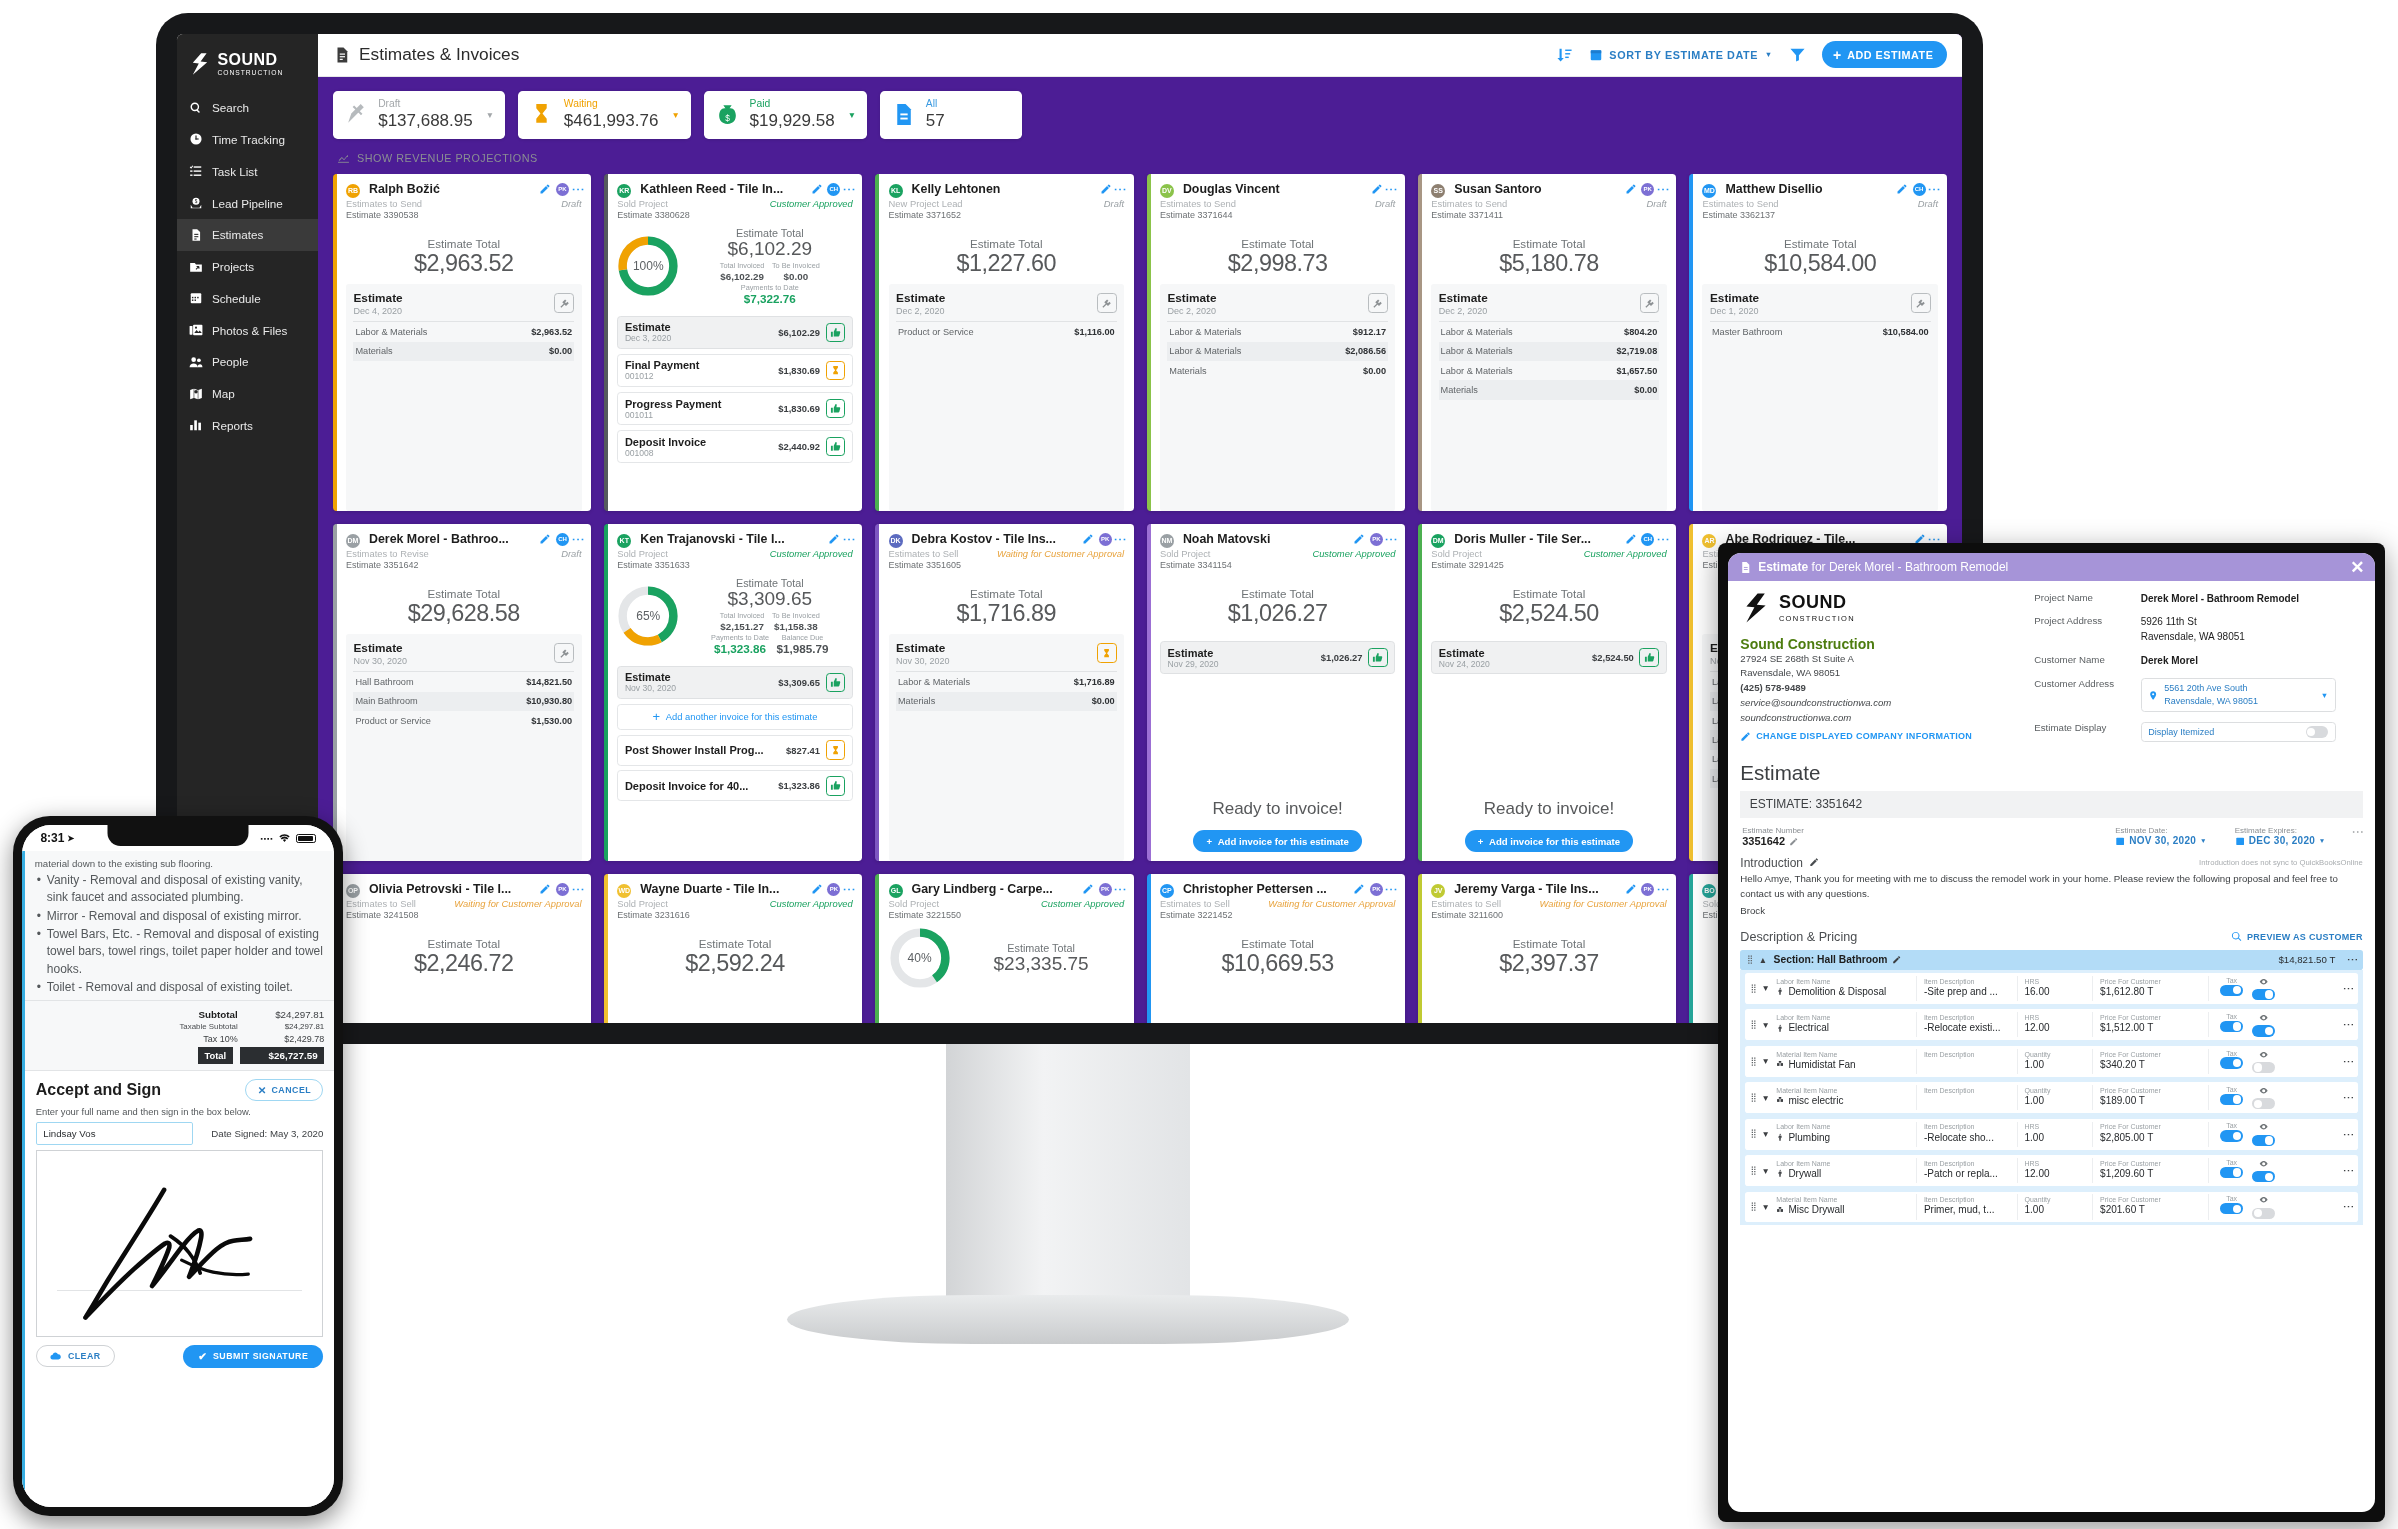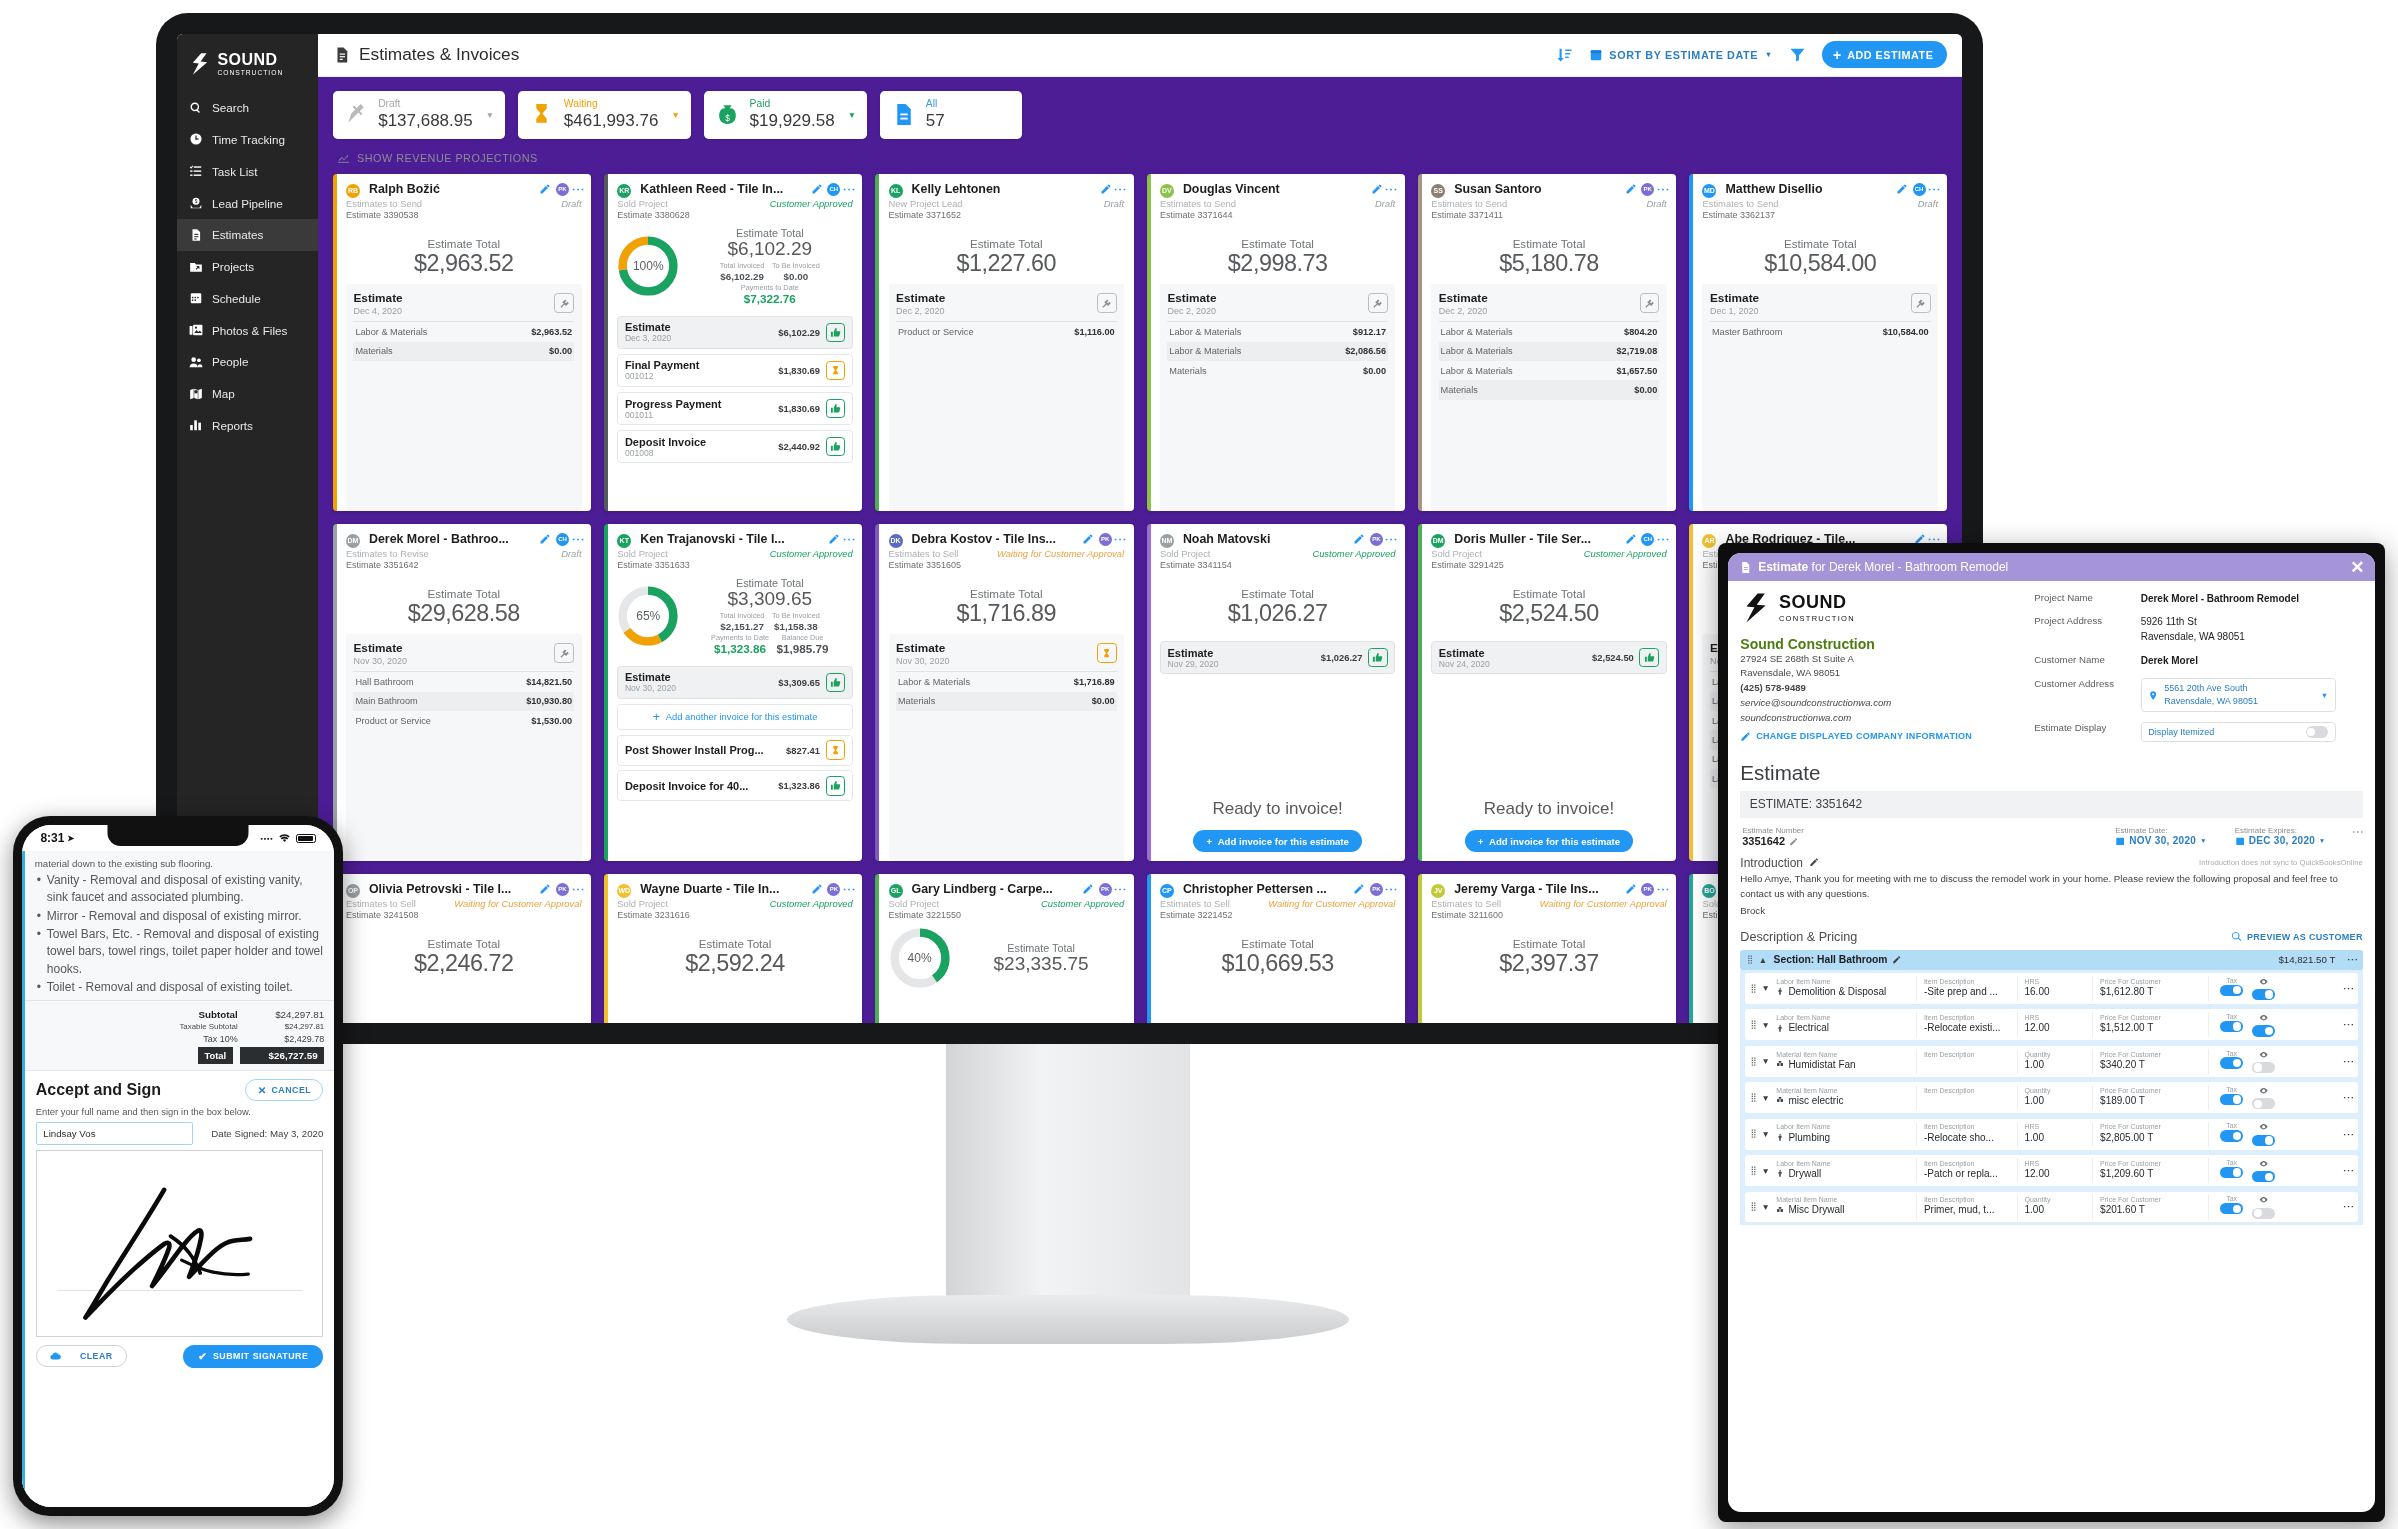--- a/index.html
+++ b/index.html
@@ -291,21 +291,21 @@
   .ph-input { border: 1.2px solid #9fd7f2; border-radius: 1.9px; padding: 4.7px 6.6px; width: 157px;
     font-size: 9.7px; color: #2b2e31; background: #fff; }
   .ph-date { margin-left: auto; font-size: 9.7px; color: #3c3f42; }
   .ph-pad { border: 0.9px solid #cfd2d5; margin-top: 5.6px; height: 187px; position: relative;
     background: #fff; }
   .ph-pad .base { position: absolute; left: 20.6px; right: 20.6px; top: 139px; height: 0.9px;
     background: #e2e4e6; }
   .ph-pad svg { position: absolute; inset: 0; width: 100%; height: 100%; }
   .ph-btns { display: flex; align-items: center; margin-top: 7.5px; padding-bottom: 7.5px; }
   .ph-clear { border: 1.2px solid #cfd2d5; border-radius: 12px; padding: 4.7px 13px; display: flex;
-    align-items: center; gap: 19px; color: #2a7ec4; font-size: 8.8px; font-weight: bold;
+    align-items: center; gap: 7px; color: #2a7ec4; font-size: 8.8px; font-weight: bold;
     letter-spacing: 0.5px; cursor: pointer; }
   .ph-clear svg { width: 11.2px; height: 10.3px; fill: #2196f3; }
   .ph-submit { margin-left: auto; background: #2196f3; border-radius: 12px; padding: 5.6px 15px;
     display: flex; align-items: center; gap: 5.6px; color: #fff; font-size: 8.8px;
     font-weight: bold; letter-spacing: 0.5px; cursor: pointer; }
   .ph-submit .ck { font-size: 10.3px; }
 </style>
 </head>
 <body>
 

